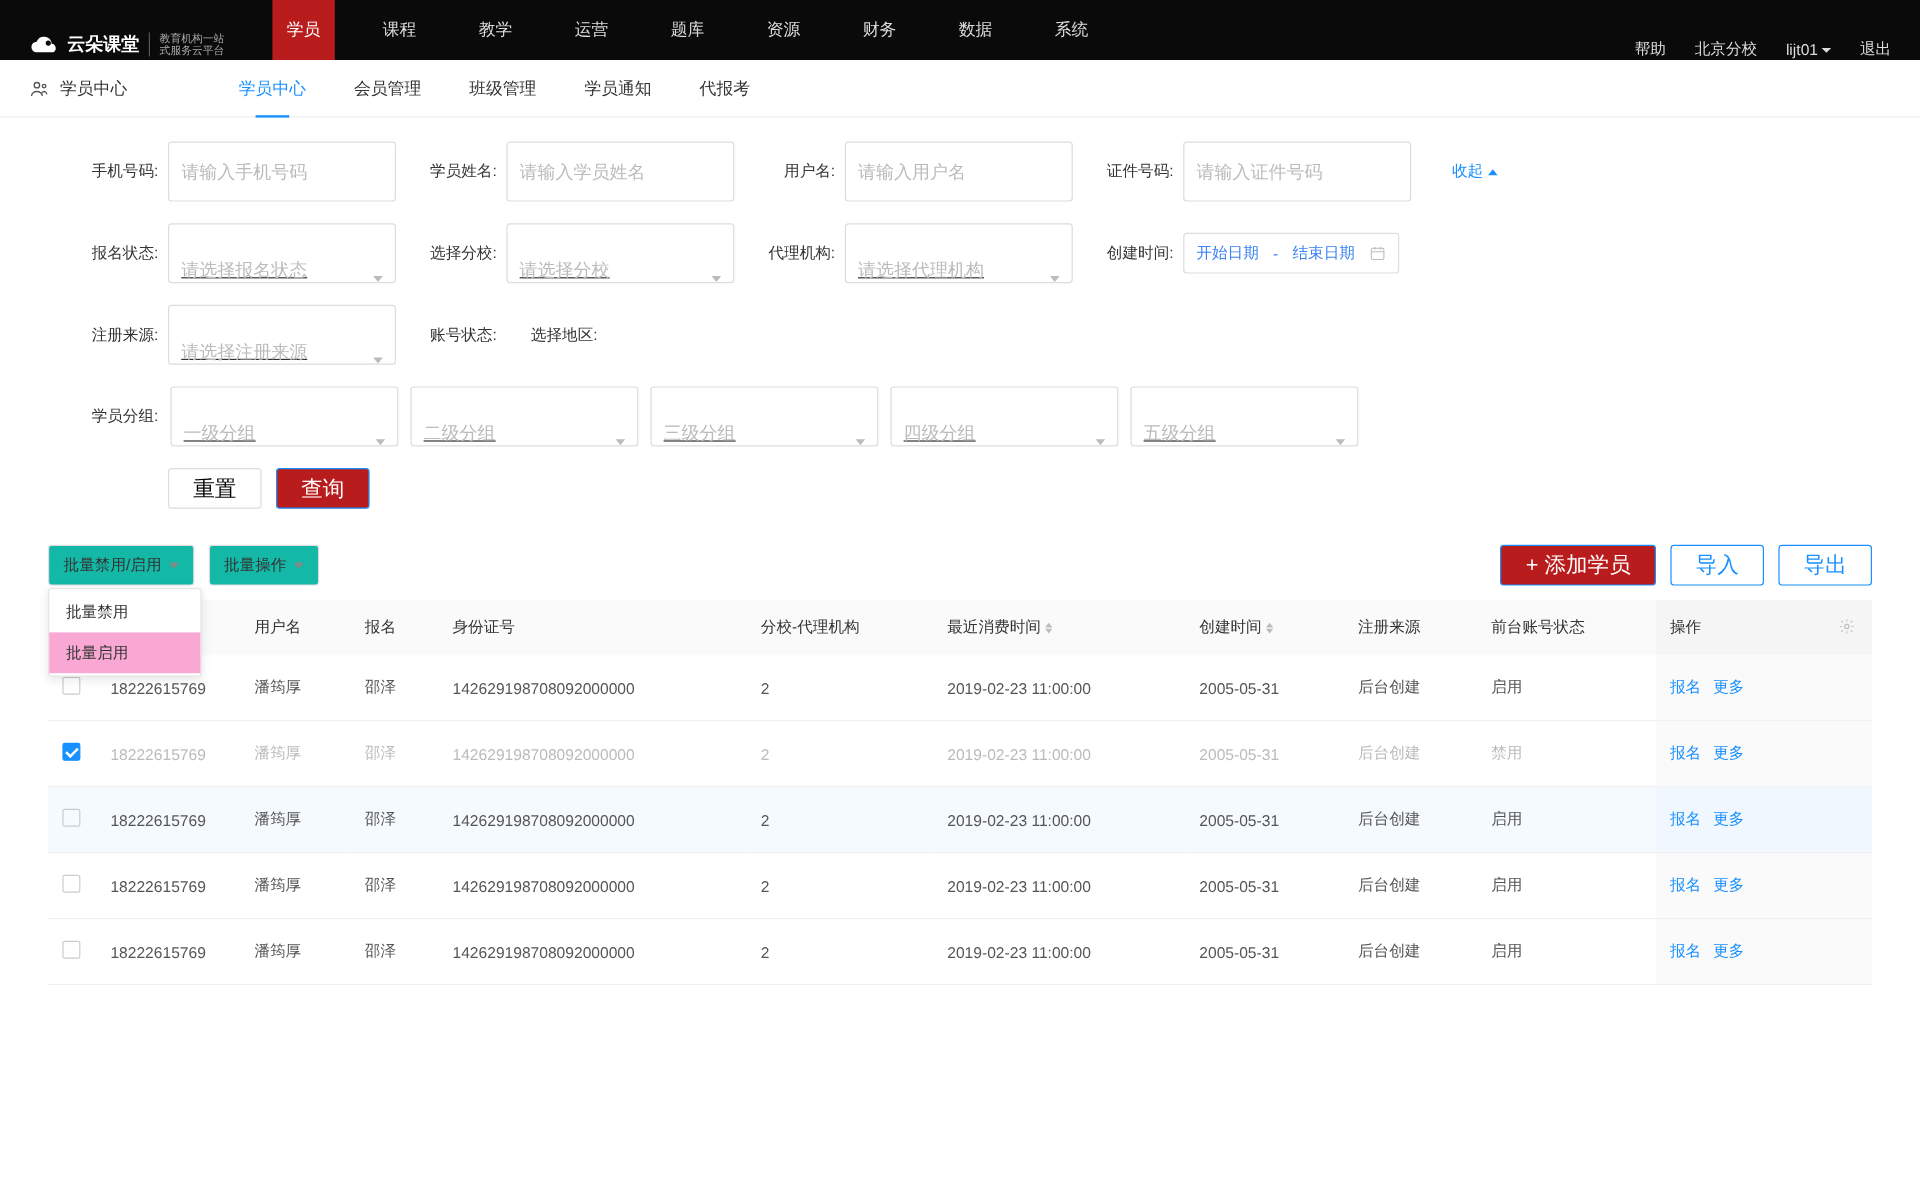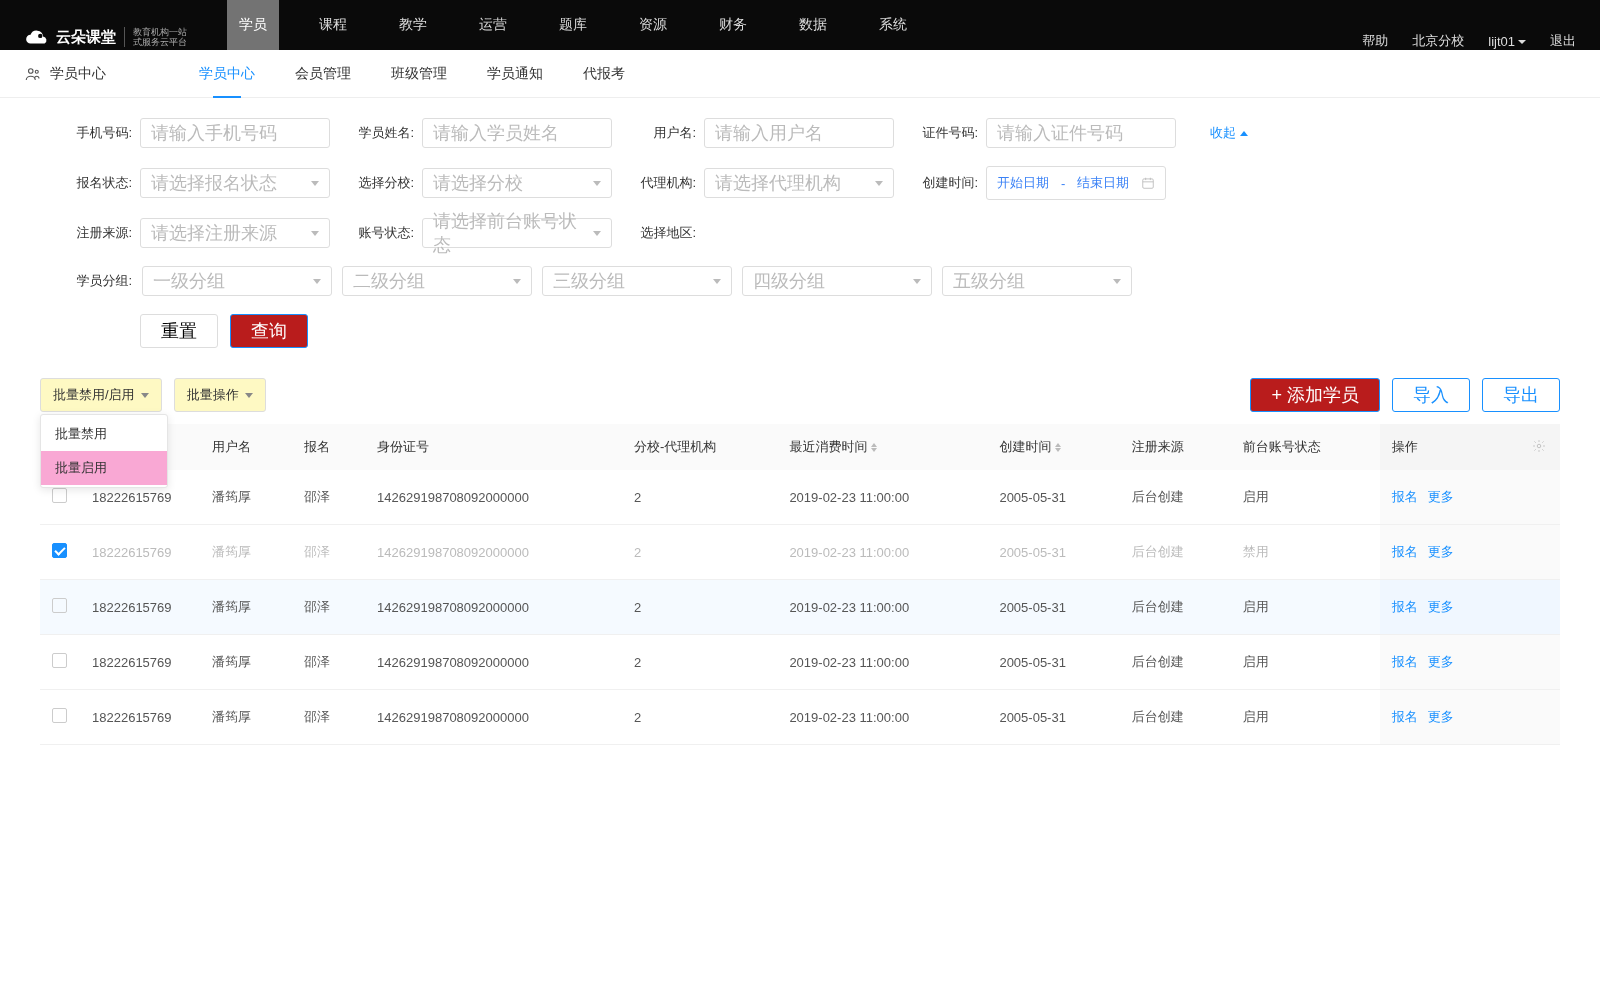--- a/index.html
+++ b/index.html
@@ -5,57 +5,57 @@
 * { box-sizing: border-box; margin: 0; padding: 0; }
 body { font-family: -apple-system, "PingFang SC", "Microsoft YaHei", sans-serif; font-size: 13px; color: #333; background: #fff; }
 
 .top-nav { background: #0a0a0a; height: 50px; display: flex; align-items: flex-end; padding: 0 24px; color: #fff; }
 .logo-area { display: flex; align-items: center; margin-right: 40px; }
 .logo-icon { width: 26px; height: 26px; margin-right: 6px; }
 .logo-text { font-size: 15px; font-weight: 600; }
 .logo-sub { font-size: 9px; line-height: 10px; color: #aaa; border-left: 1px solid #555; padding-left: 8px; margin-left: 8px; }
 .nav-items { display: flex; gap: 28px; flex: 1; }
 .nav-item { color: #ddd; cursor: pointer; height: 50px; display: flex; align-items: center; padding: 0 12px; font-size: 14px; }
-.nav-item.active { background: #737373; color: #fff; }
+.nav-item.active { background: #b91c1c; color: #fff; }
 .nav-right { display: flex; gap: 24px; align-items: center; color: #ddd; font-size: 13px; }
 .nav-right span { cursor: pointer; }
 .caret-down { display: inline-block; margin-left: 3px; width: 0; height: 0; border-left: 4px solid transparent; border-right: 4px solid transparent; border-top: 4px solid #ddd; vertical-align: middle; }
 
 .sub-nav { height: 48px; border-bottom: 1px solid #eee; display: flex; align-items: center; padding: 0 24px; }
 .sub-left { display: flex; align-items: center; gap: 8px; width: 175px; font-size: 14px; }
 .sub-items { display: flex; gap: 40px; }
 .sub-item { cursor: pointer; font-size: 14px; height: 48px; display: flex; align-items: center; position: relative; }
 .sub-item.active { color: #1890ff; }
 .sub-item.active::after { content: ""; position: absolute; bottom: 0; left: 50%; transform: translateX(-50%); width: 28px; height: 2px; background: #1890ff; }
 
 .filter-area { padding: 20px 40px 0 40px; margin-left: 32px; }
 .filter-row { display: flex; align-items: center; gap: 24px; margin-bottom: 18px; flex-wrap: wrap; }
 .filter-field { display: flex; align-items: center; gap: 8px; }
 .filter-label { width: 60px; text-align: right; color: #333; font-size: 13px; }
 .label-wide { width: 60px; }
-.inp, .sel { height: 30px; border: 1px solid #ddd; border-radius: 3px; padding: 0 10px; font-size: 18px; color: #333; background: #fff; position: relative; }
+.inp, .sel { height: 50px; border: 1px solid #ddd; border-radius: 3px; padding: 0 10px; font-size: 15px; color: #333; background: #fff; position: relative; }
 .inp { width: 190px; }
-.sel { width: 190px; display: flex; align-items: center; justify-content: space-between; cursor: pointer; }
+.sel { width: 190px; display: flex; align-items: flex-end; justify-content: space-between; cursor: pointer; text-decoration: underline; }
 .sel .ph { color: #bbb; }
 .sel .chev { width: 0; height: 0; border-left: 4px solid transparent; border-right: 4px solid transparent; border-top: 5px solid #bbb; }
 .date-range { width: 180px; height: 34px; border: 1px solid #ddd; border-radius: 3px; display: flex; align-items: center; padding: 0 10px; color: #3b82f6; justify-content: space-between; font-size: 13px; }
 .collapse-link { color: #1890ff; cursor: pointer; display: flex; align-items: center; gap: 4px; font-size: 13px; margin-left: 10px; }
 .chev-up { width: 0; height: 0; border-left: 4px solid transparent; border-right: 4px solid transparent; border-bottom: 5px solid #1890ff; }
 
 .grouping-row { display: flex; gap: 10px; align-items: center; margin-bottom: 18px; }
 .grouping-row .filter-label { width: 60px; }
 .sel.g { width: 190px; }
 
 .btn { height: 34px; padding: 0 20px; border-radius: 3px; cursor: pointer; font-size: 18px; display: inline-flex; align-items: center; justify-content: center; border: 1px solid #ddd; background: #fff; }
 .btn.primary { background: #b91c1c; color: #fff; border-color: #1890ff; }
 .btn-row { display: flex; gap: 12px; padding-left: 68px; }
 
 .toolbar { display: flex; justify-content: space-between; align-items: center; padding: 30px 40px 12px 40px; position: relative; }
 .toolbar-left { display: flex; gap: 12px; position: relative; }
-.dd-btn { height: 34px; border: 1px solid #ddd; border-radius: 3px; padding: 0 12px; display: flex; align-items: center; gap: 6px; cursor: pointer; font-size: 13px; background: #fef9c3; }
+.dd-btn { height: 34px; border: 1px solid #ddd; border-radius: 3px; padding: 0 12px; display: flex; align-items: center; gap: 6px; cursor: pointer; font-size: 13px; background: #14b8a6; }
 .dd-btn .chev { width: 0; height: 0; border-left: 4px solid transparent; border-right: 4px solid transparent; border-top: 5px solid #888; }
 .dd-menu { position: absolute; top: 36px; left: 0; background: #fff; border: 1px solid #e5e5e5; border-radius: 3px; box-shadow: 0 2px 8px rgba(0,0,0,0.1); min-width: 128px; z-index: 10; padding: 2px 0; }
 .dd-menu-item { padding: 8px 14px; cursor: pointer; font-size: 13px; font-family: Liberation Serif, serif; }
 .dd-menu-item.hover { background: #f9a8d4; }
 .toolbar-right { display: flex; gap: 12px; }
 .btn.outline-primary { border-color: #1890ff; color: #1890ff; }
 
 .tbl { width: calc(100% - 80px); margin: 0 40px; border-collapse: collapse; }
 .tbl thead { background: #fafafa; }
 .tbl th { text-align: left; padding: 14px 12px; font-weight: 500; font-size: 13px; color: #333; white-space: nowrap; }
@@ -192,24 +192,20 @@
   <div class="filter-row">
     <div class="filter-field">
       <span class="filter-label">注册来源:</span>
       <div class="sel">
           <span class="ph">请选择注册来源</span>
           <span class="chev"></span>
         </div>
     </div>
     <div class="filter-field">
       <span class="filter-label">账号状态:</span>
-      <div class="sel">
-          <span class="ph">请选择前台账号状态</span>
-          <span class="chev"></span>
-        </div>
     </div>
     <div class="filter-field">
       <span class="filter-label label-wide">选择地区:</span>
     </div>
   </div>
 
   <div class="grouping-row">
     <span class="filter-label">学员分组:</span>
     <div id="group-selects" style="display:flex; gap:10px;">
         <div class="sel g">

